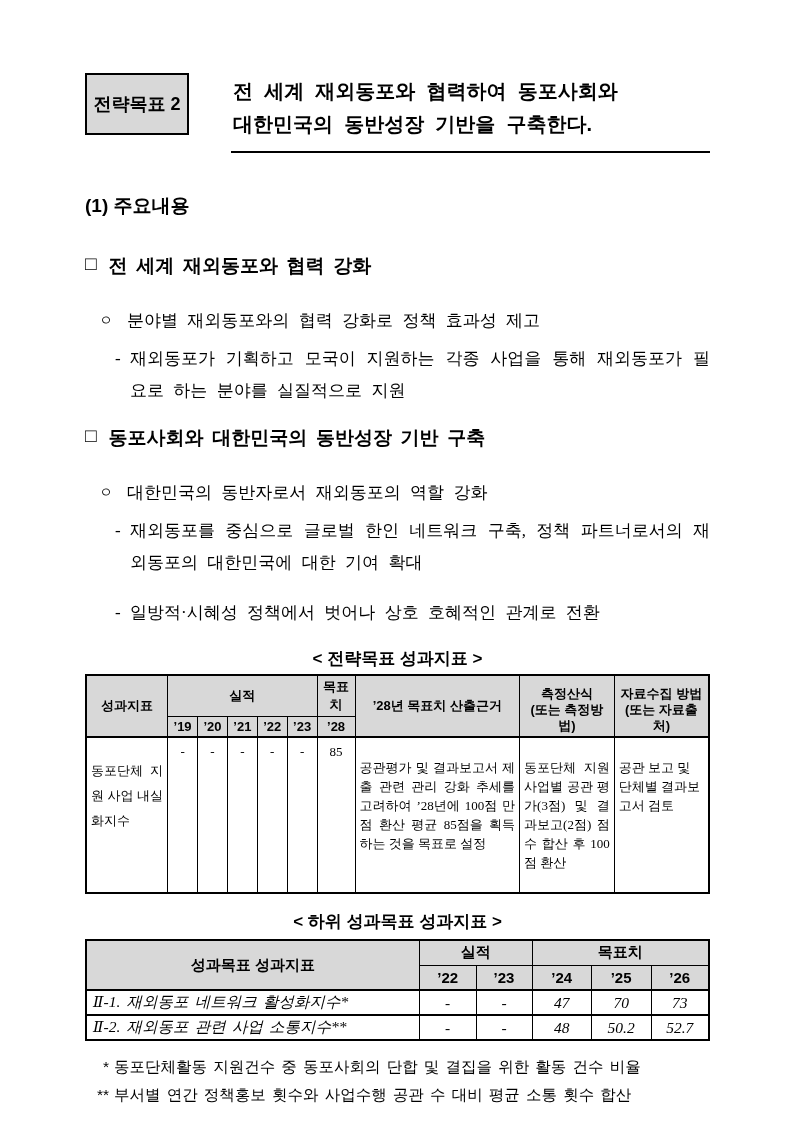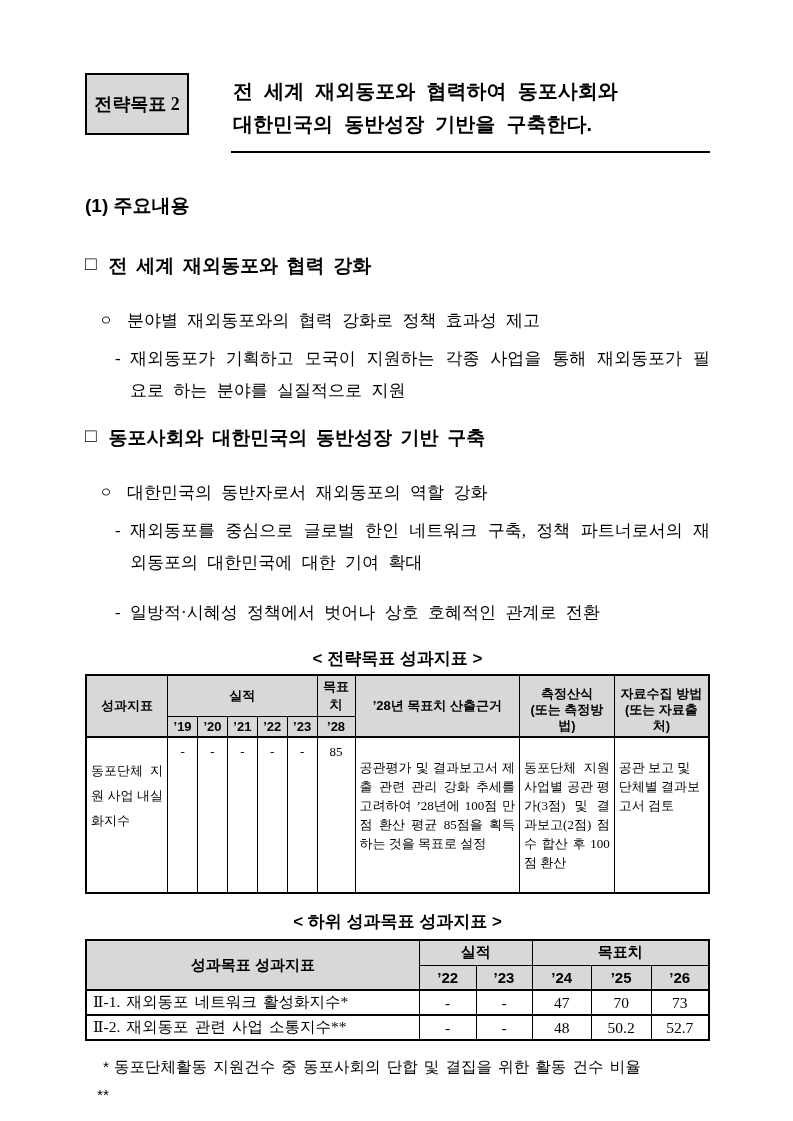--- a/index.html
+++ b/index.html
@@ -16,21 +16,21 @@
   }
 
   
   .header-row { display: flex; align-items: flex-start; margin-bottom: 40px; }
   .badge {
     flex: none;
     width: 100px; height: 58px;
     background: #d8d8d8;
     border: 2.5px solid #000;
     display: flex; align-items: center; justify-content: center;
-    font-family: Liberation Serif, serif;
+    font-family: Liberation Sans, sans-serif;
     font-weight: bold; font-size: 18px;
     margin-right: 42px;
   }
   .title-block {
     flex: 1;
     border-bottom: 2.5px solid #000;
     padding: 2px 2px 10px 2px;
     font-family: "Liberation Sans", "DejaVu Sans", sans-serif;
     font-weight: bold; font-size: 20px;
     line-height: 33px;
@@ -111,20 +111,21 @@
   .t1 .h2line { line-height: 16px; padding-top: 9px; }
 
   
   .t2 thead th { font-size: 15px; }
   .t2 thead tr th { height: 25px; }
   .t2 tbody td {
     font-size: 15.5px;
     height: 25px;
     font-family: "Liberation Serif", "DejaVu Serif", serif;
     vertical-align: middle;
+    font-style: italic;
   }
   .t2 td.lbl { text-align: left; padding: 1px 6px; word-spacing: 0.15em; }
   .t2 td.num { text-align: center; }
 
   
   .footnotes {
     margin-top: 12px;
     font-family: "Liberation Sans", "DejaVu Sans", sans-serif;
     font-size: 15.5px;
     line-height: 28px;
@@ -281,16 +282,17 @@
     </tbody>
   </table>
 
   <div class="footnotes">
     <div class="footnote">
       <span class="fmark">*</span>
       <span>동포단체활동 지원건수 중 동포사회의 단합 및 결집을 위한 활동 건수 비율</span>
     </div>
     <div class="footnote">
       <span class="fmark">**</span>
+      <span>부서별 연간 정책홍보 횟수와 사업수행 공관 수 대비 평균 소통 횟수 합산</span>
     </div>
   </div>
 
 </div>
 
 </body></html>

